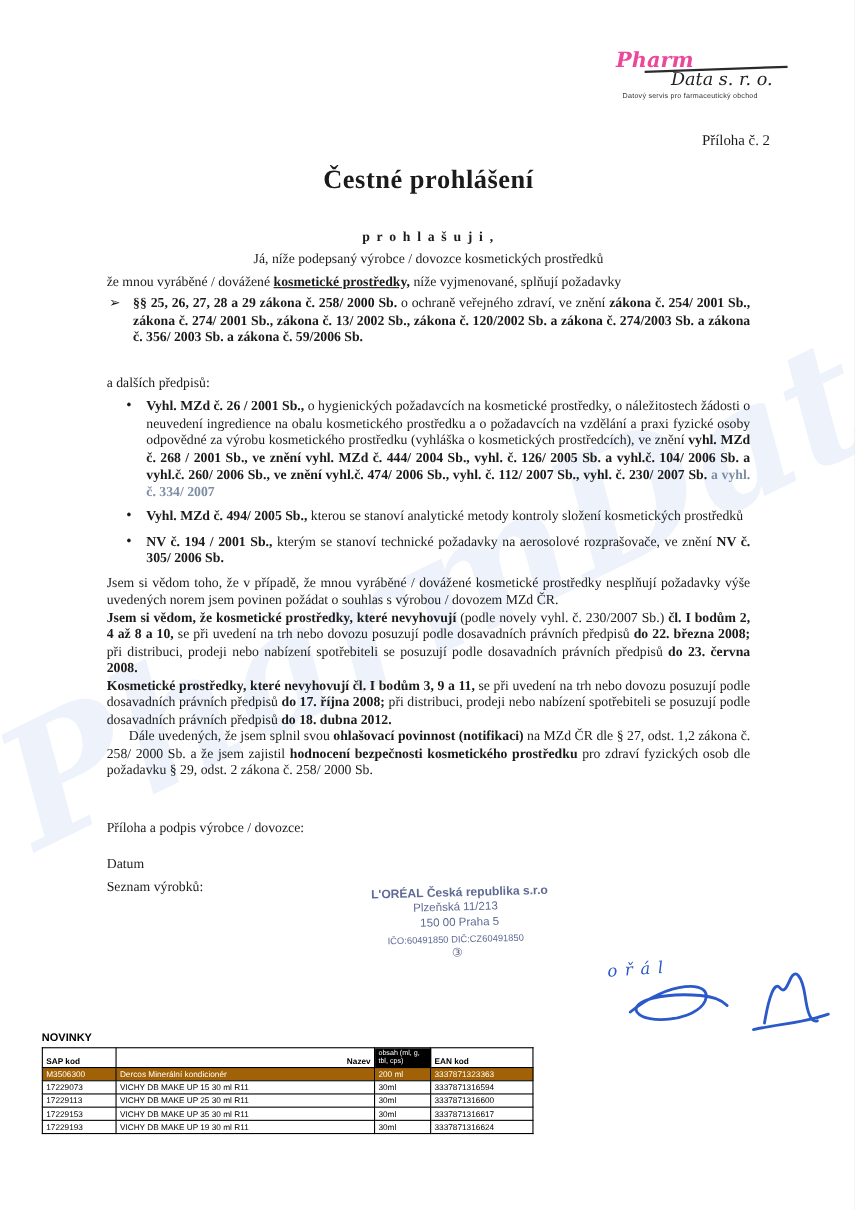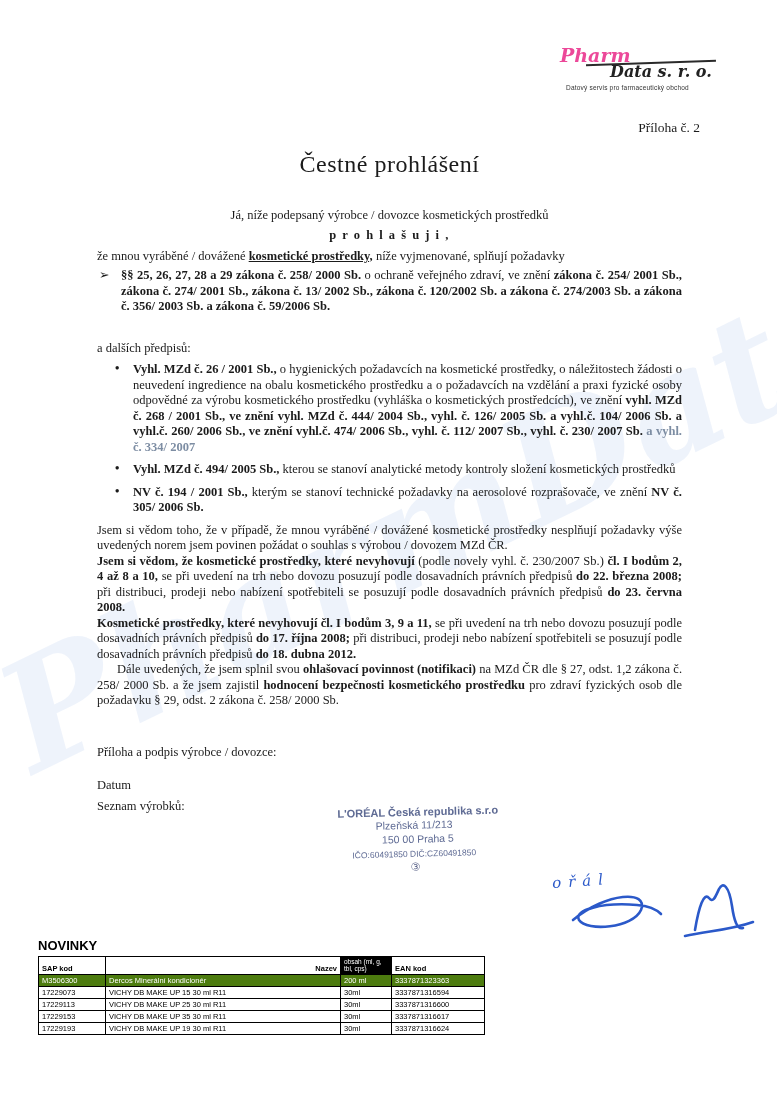--- a/index.html
+++ b/index.html
@@ -13,26 +13,26 @@
     position:absolute;top:420px;left:-40px;width:1000px;
     transform:rotate(-26deg);
     font-family:"DejaVu Serif",serif;font-style:italic;font-weight:bold;
     font-size:150px;color:rgba(140,175,230,0.15);
     pointer-events:none;white-space:nowrap;
   }
   
   .logo{position:absolute;top:44px;left:558px;width:190px;}
   .logo-p{font-family:"DejaVu Serif",serif;font-style:italic;font-weight:bold;font-size:19px;color:#ec4899;margin-left:2px;}
   .logo-rule{border-top:2px solid #2a2a2a;width:130px;margin:-4px 0 0 28px;transform:rotate(-2deg);}
-  .logo-d{font-family:"DejaVu Serif",serif;font-style:italic;font-weight:bold;font-size:16px;color:#222;margin:-2px 0 0 52px;}
+  .logo-d{font-family:"DejaVu Serif",serif;font-style:italic;font-weight:normal;font-size:16px;color:#222;margin:-2px 0 0 52px;}
   .logo-tag{font-family:"Liberation Sans",sans-serif;font-size:6.5px;color:#333;margin:3px 0 0 8px;letter-spacing:.2px;}
   .attachment{position:absolute;top:120px;left:0;width:700px;text-align:right;font-weight:normal;font-size:13.5px;}
   
   .content{position:absolute;top:150px;left:97px;width:585px;font-size:12.5px;line-height:1.24;}
-  .doc-title{text-align:center;font-size:24px;font-weight:normal;letter-spacing:.5px;margin:0 0 28px 0;}
+  .doc-title{text-align:center;font-size:24px;font-weight:bold;letter-spacing:.5px;margin:0 0 28px 0;}
   .center{text-align:center;margin:0 0 5px 0;}
   .b{font-weight:bold;}
   .u{text-decoration:underline;}
   .gray{font-weight:bold;color:#7d8da3;}
   .spread{letter-spacing:1.5px;font-weight:bold;}
   p.body{margin:0;text-align:justify;}
   .arrowp{position:relative;padding-left:24px;margin:4px 0 0 0;text-align:justify;font-weight:bold;}
   .arrow-glyph{position:absolute;left:2px;top:0;font-weight:normal;}
   .predpisy{margin:26px 0 2px 0;}
   ul.rules{margin:6px 0 0 18px;padding:0;list-style:none;}
@@ -59,52 +59,52 @@
   
   .sig-letters{
     position:absolute;top:872px;left:552px;
     font-family:"DejaVu Serif",serif;font-style:italic;
     font-size:15px;letter-spacing:7px;color:#2b59c9;
     transform:rotate(-4deg);
   }
   .sig-svg{position:absolute;top:868px;left:545px;}
   
   .products{position:absolute;top:938px;left:38px;font-family:"Liberation Sans",sans-serif;}
-  .products-title{font-weight:bold;font-size:13px;margin:0 0 3px 0;color:#000;}
+  .products-title{font-weight:bold;font-size:10px;margin:0 0 3px 0;color:#000;}
   table.prod{border-collapse:collapse;font-size:7.5px;color:#000;}
   table.prod th,table.prod td{border:1px solid #000;padding:1px 3px;text-align:left;font-weight:normal;white-space:nowrap;}
   table.prod th{font-weight:bold;vertical-align:bottom;}
   table.prod .col-sap{width:60px;}
   table.prod .col-name{width:228px;text-align:right;}
   table.prod .col-vol{width:44px;}
   table.prod .col-ean{width:86px;}
   table.prod th.volhead{background:#000;color:#fff;font-size:6.5px;font-weight:normal;line-height:1.15;white-space:normal;}
-  tr.inv td{background:#4d7c0f;color:#fff;}
+  tr.inv td{background:#a16207;color:#fff;}
 </style>
 </head>
 <body>
 
 <div class="page">
 
   <div class="watermark">PharmData</div>
 
   <div class="logo">
     <div class="logo-p">Pharm</div>
     <div class="logo-rule"></div>
     <div class="logo-d">Data s. r. o.</div>
     <div class="logo-tag">Datový servis pro farmaceutický obchod</div>
   </div>
 
   <div class="attachment">Příloha č. 2</div>
 
   <div class="content">
     <h1 class="doc-title">Čestné prohlášení</h1>
 
+    <div class="center spread">p r o h l a š u j i ,</div>
     <div class="center">Já, níže podepsaný výrobce / dovozce kosmetických prostředků</div>
-    <div class="center spread">p r o h l a š u j i ,</div>
     <p class="body"><span>že mnou vyráběné / dovážené </span><span class="b u">kosmetické prostředky,</span><span>  níže vyjmenované, splňují požadavky</span></p>
 
     <p class="arrowp"><span class="arrow-glyph">➢</span><span>§§ 25, 26, 27, 28 a 29 zákona č. 258/ 2000 Sb.</span><span style="font-weight:normal"> o ochraně veřejného zdraví, ve znění </span><span>zákona č. 254/ 2001 Sb., zákona č. 274/ 2001 Sb., zákona č. 13/ 2002 Sb., zákona č. 120/2002 Sb. a zákona č. 274/2003 Sb. a zákona č. 356/ 2003 Sb. a zákona č. 59/2006 Sb.</span></p>
 
     <div class="predpisy">a dalších předpisů:</div>
 
     <ul class="rules">
       <li><span class="bullet">•</span><span class="b">Vyhl. MZd č. 26 / 2001 Sb.,</span><span> o hygienických požadavcích na kosmetické prostředky, o náležitostech žádosti o neuvedení ingredience na obalu kosmetického prostředku a o požadavcích na vzdělání a praxi fyzické osoby odpovědné za výrobu kosmetického prostředku (vyhláška o kosmetických prostředcích), ve znění </span><span class="b">vyhl. MZd č. 268 / 2001 Sb., ve znění vyhl. MZd č. 444/ 2004 Sb., vyhl. č. 126/ 2005 Sb. a vyhl.č. 104/ 2006 Sb. a vyhl.č. 260/ 2006 Sb., ve znění vyhl.č. 474/ 2006 Sb., vyhl. č. 112/ 2007 Sb., vyhl. č. 230/ 2007 Sb. </span><span class="gray">a vyhl. č. 334/ 2007</span></li>
       <li><span class="bullet">•</span><span class="b">Vyhl. MZd č. 494/ 2005 Sb.,</span><span> kterou se stanoví analytické metody kontroly složení kosmetických prostředků</span></li>
       <li><span class="bullet">•</span><span class="b">NV č. 194 / 2001 Sb.,</span><span> kterým se stanoví technické požadavky na aerosolové rozprašovače, ve znění </span><span class="b">NV č. 305/ 2006 Sb.</span></li>

